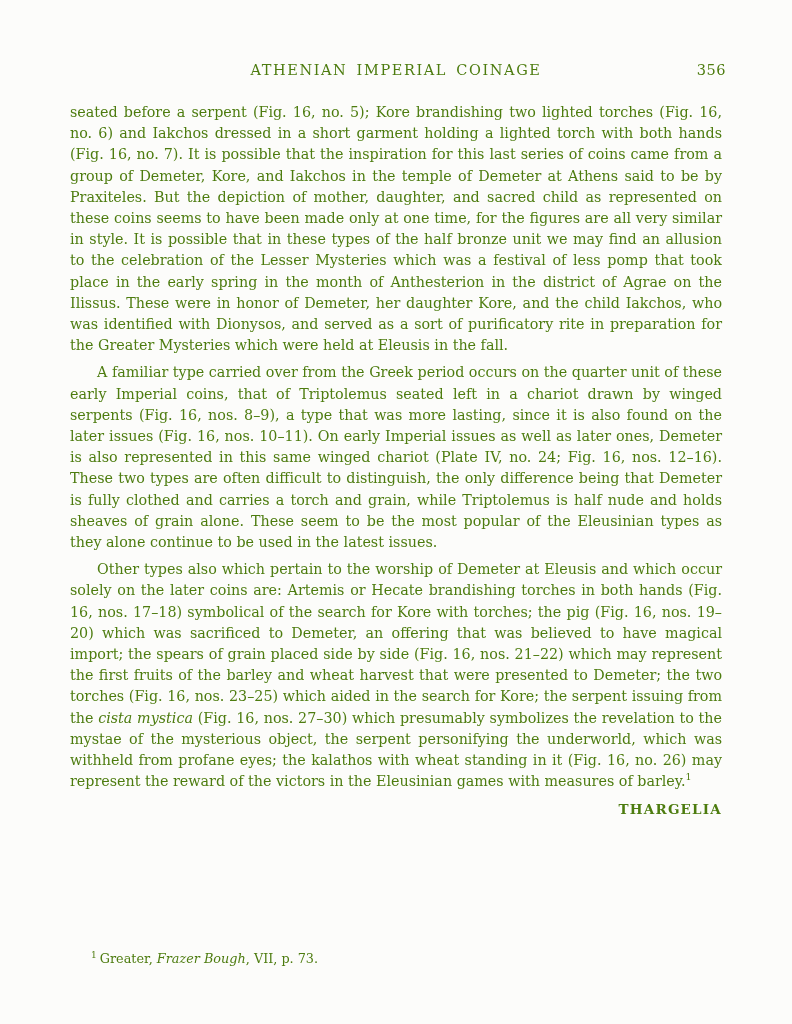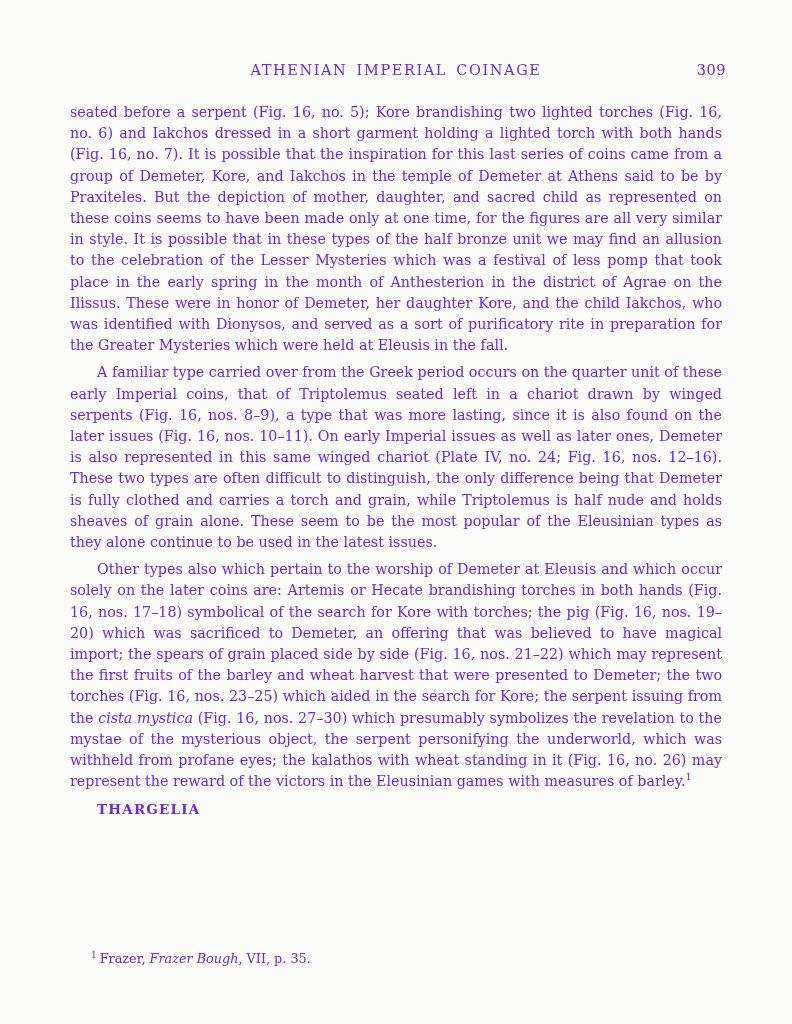--- a/index.html
+++ b/index.html
@@ -6,21 +6,21 @@
     margin: 0;
     padding: 0;
     background: #efefec;
   }
   .sheet {
     position: relative;
     width: 792px;
     height: 1024px;
     margin: 0 auto;
     background: #fcfcfa;
-    color: #6d28d9;
+    color: #4d7c0f;
     font-family: "DejaVu Serif", "Liberation Serif", serif;
     box-sizing: border-box;
     padding: 62px 64px 0 64px;
     overflow: hidden;
   }
   .pagehead {
     position: relative;
     height: 20px;
     margin-bottom: 20px;
   }
@@ -48,21 +48,21 @@
   }
   .body-text p {
     margin: 6px;
     text-indent: 27px;
   }
   .body-text p.continued {
     text-indent: 0;
   }
   .section-heading {
     margin: 15px 0 13px 0;
-    text-align: left;
+    text-align: right;
     font-size: 13.5px;
     font-weight: bold;
     letter-spacing: 1.2px;
     text-indent: 0;
   }
   sup.fnref {
     font-size: 9.5px;
     line-height: 0;
     vertical-align: super;
   }
@@ -81,32 +81,32 @@
   }
   i { font-style: italic; }
 </style>
 </head>
 <body>
 
 <div class="sheet">
 
   <div class="pagehead">
     <div class="running-head">ATHENIAN IMPERIAL COINAGE</div>
-    <div class="page-number">309</div>
+    <div class="page-number">356</div>
   </div>
 
   <div class="body-text">
 
     <p class="continued">seated before a serpent (Fig. 16, no. 5); Kore brandishing two lighted torches (Fig. 16, no. 6) and Iakchos dressed in a short garment holding a lighted torch with both hands (Fig. 16, no. 7).  It is possible that the inspiration for this last series of coins came from a group of Demeter, Kore, and Iakchos in the temple of Demeter at Athens said to be by Praxiteles.  But the depiction of mother, daughter, and sacred child as represented on these coins seems to have been made only at one time, for the figures are all very similar in style.  It is possible that in these types of the half bronze unit we may find an allusion to the celebration of the Lesser Mysteries which was a festival of less pomp that took place in the early spring in the month of Anthesterion in the district of Agrae on the Ilissus.  These were in honor of Demeter, her daughter Kore, and the child Iakchos, who was identified with Dionysos, and served as a sort of purificatory rite in preparation for the Greater Mysteries which were held at Eleusis in the fall.</p>
 
     <p>A familiar type carried over from the Greek period occurs on the quarter unit of these early Imperial coins, that of Triptolemus seated left in a chariot drawn by winged serpents (Fig. 16, nos. 8–9), a type that was more lasting, since it is also found on the later issues (Fig. 16, nos. 10–11).  On early Imperial issues as well as later ones, Demeter is also represented in this same winged chariot (Plate IV, no. 24; Fig. 16, nos. 12–16). These two types are often difficult to distinguish, the only difference being that Demeter is fully clothed and carries a torch and grain, while Triptolemus is half nude and holds sheaves of grain alone.  These seem to be the most popular of the Eleusinian types as they alone continue to be used in the latest issues.</p>
 
     <p><span>Other types also which pertain to the worship of Demeter at Eleusis and which occur solely on the later coins are: Artemis or Hecate brandishing torches in both hands (Fig. 16, nos. 17–18) symbolical of the search for Kore with torches; the pig (Fig. 16, nos. 19–20) which was sacrificed to Demeter, an offering that was believed to have magical import; the spears of grain placed side by side (Fig. 16, nos. 21–22) which may represent the first fruits of the barley and wheat harvest that were presented to Demeter; the two torches (Fig. 16, nos. 23–25) which aided in the search for Kore; the serpent issuing from the </span><i>cista mystica</i><span> (Fig. 16, nos. 27–30) which presumably symbolizes the revelation to the mystae of the mysterious object, the serpent personifying the underworld, which was withheld from profane eyes; the kalathos with wheat standing in it (Fig. 16, no. 26) may represent the reward of the victors in the Eleusinian games with measures of barley.</span><sup class="fnref">1</sup></p>
 
 
     <p class="section-heading">THARGELIA</p>
 
 
   </div>
 
-  <div class="footnote"><sup class="fnref">1</sup><span>Frazer, </span><i>Frazer Bough</i><span>, VII, p. 35.</span></div>
+  <div class="footnote"><sup class="fnref">1</sup><span>Greater, </span><i>Frazer Bough</i><span>, VII, p. 73.</span></div>
 
 </div>
 
 </body></html>

